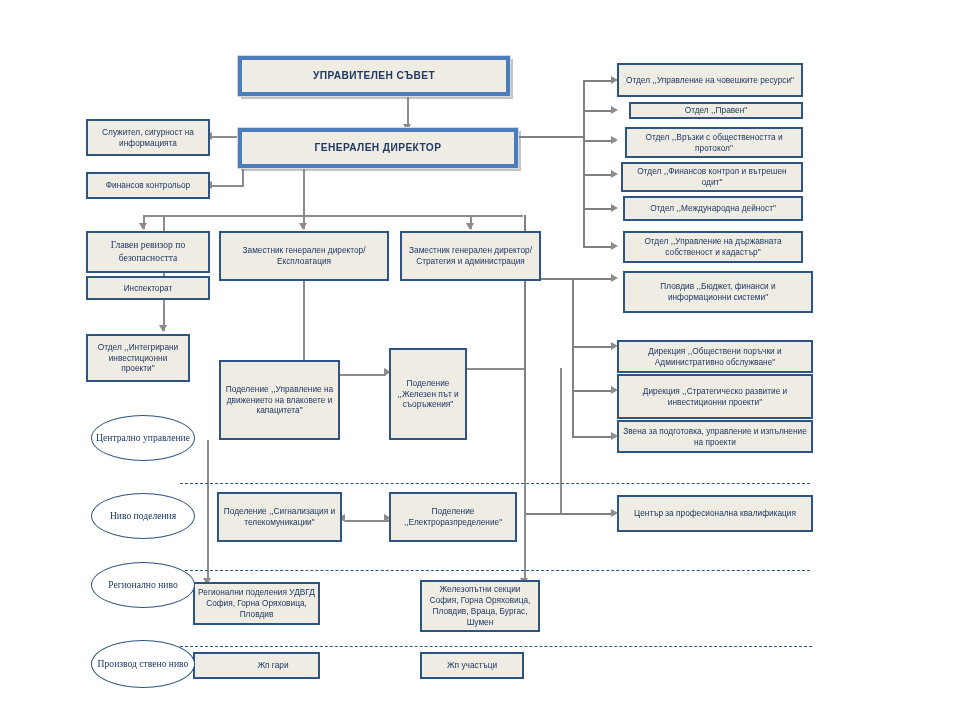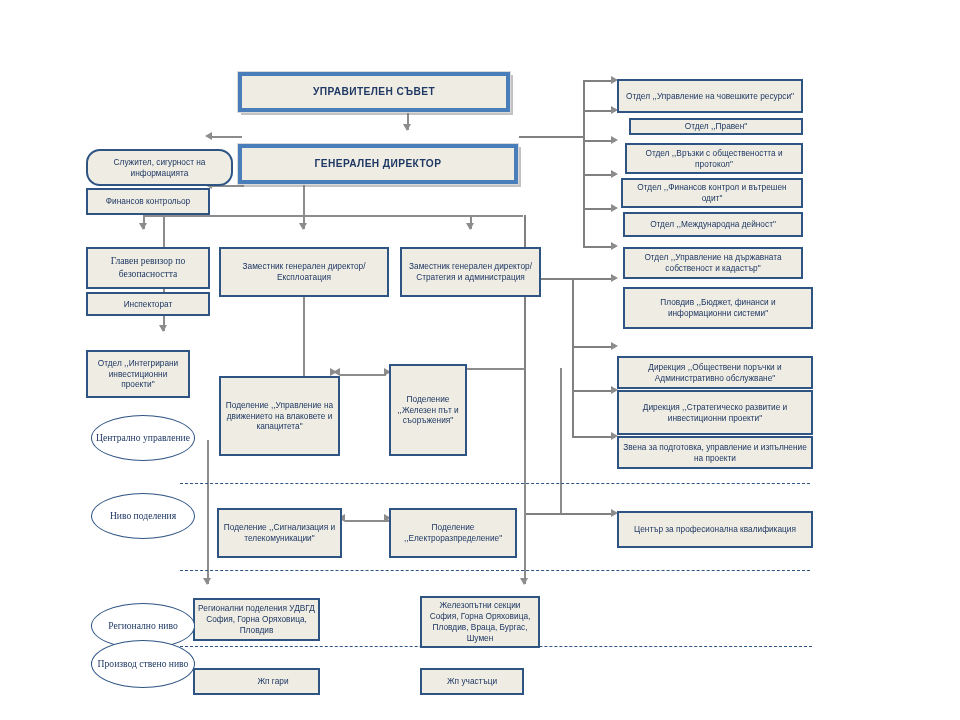--- a/index.html
+++ b/index.html
@@ -19,21 +19,20 @@
     background: #EFEDE3;
     border: 2px solid #2E5484;
     color: #1F3864;
     display: flex;
     align-items: center;
     justify-content: center;
     text-align: center;
     font-size: 8.3px;
     line-height: 1.32;
     padding: 2px 3px;
-    margin-top: 16px;
   }
   .box.serif { font-family: "Liberation Serif", serif; font-size: 9.6px; }
   
   .box.major {
     border: 4px solid #4A7EBB;
     outline: 1px solid #d9d9d9;
     font-weight: bold;
     font-size: 10.2px;
     letter-spacing: .4px;
     box-shadow: 3px 3px 0 rgba(120,120,120,.45);
@@ -155,21 +154,21 @@
   <div class="dash" style="left:180px; top:646px; width:632px;"></div>
 
   <div class="box major" style="left:238px; top:56px; width:272px; height:40px;">
     <span>УПРАВИТЕЛЕН СЪВЕТ</span>
   </div>
 
   <div class="box major" style="left:238px; top:128px; width:280px; height:40px;">
     <span>ГЕНЕРАЛЕН ДИРЕКТОР</span>
   </div>
 
-  <div class="box" style="left:86px; top:133px; width:147px; height:37px;border-radius:14px;">
+  <div class="box" style="left:86px; top:119px; width:124px; height:37px;">
     <span>Служител, сигурност на информацията</span>
   </div>
 
   <div class="box" style="left:86px; top:172px; width:124px; height:27px;">
     <span>Финансов контрольор</span>
   </div>
 
   <div class="box serif" style="left:86px; top:231px; width:124px; height:42px;">
     <span>Главен ревизор по безопасността</span>
   </div>
@@ -252,20 +251,20 @@
   <div class="box" style="left:420px; top:652px; width:104px; height:27px;">
     <span>Жп участъци</span>
   </div>
 
   <div class="ellipse" style="left:91px; top:415px; width:104px; height:46px;">
     <span>Централно управление</span>
   </div>
   <div class="ellipse" style="left:91px; top:493px; width:104px; height:46px;">
     <span>Ниво поделения</span>
   </div>
-  <div class="ellipse" style="left:91px; top:603px; width:104px; height:46px;text-align:center;">
+  <div class="ellipse" style="left:91px; top:562px; width:104px; height:46px;text-align:center;">
     <span>Регионално ниво</span>
   </div>
   <div class="ellipse" style="left:91px; top:640px; width:104px; height:48px;">
     <span>Производ ствено ниво</span>
   </div>
 
 </div>
 
 </body></html>

